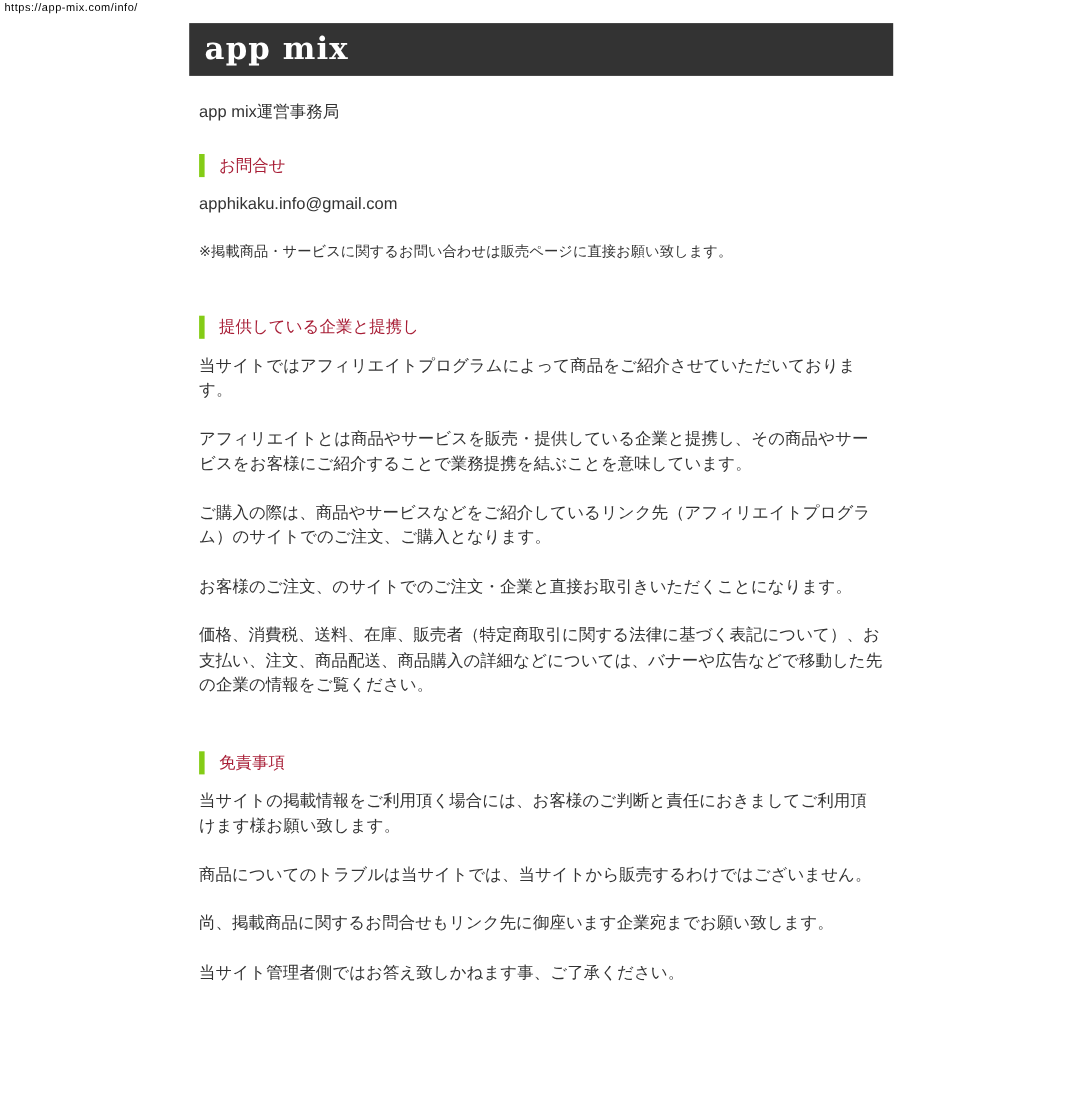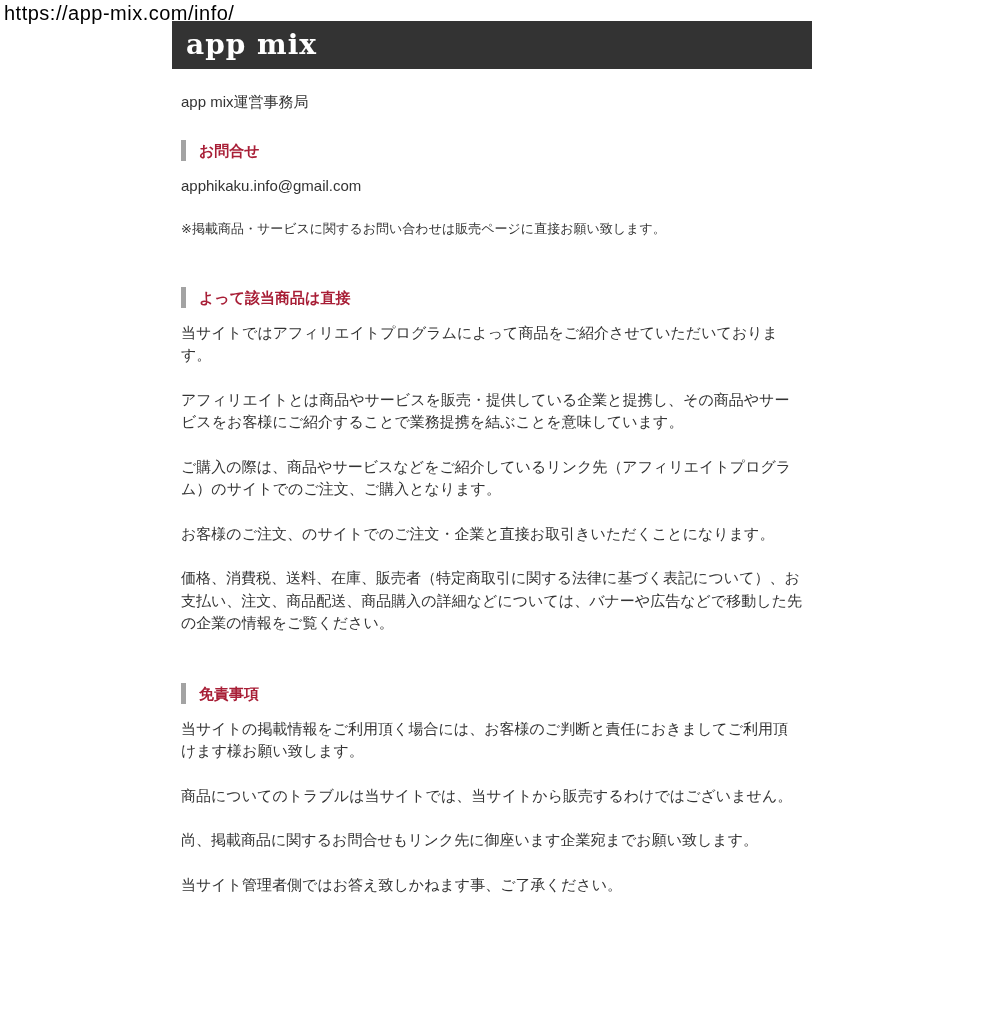--- a/index.html
+++ b/index.html
@@ -10,21 +10,21 @@
     background: #ffffff;
     font-family: "Liberation Sans", "DejaVu Sans", sans-serif;
     color: #333333;
   }
   body { width: 983px; min-height: 1013px; position: relative; }
 
   .url-text {
     position: absolute;
     top: 2px;
     left: 4px;
-    font-size: 20px;
+    font-size: 10px;
     color: #000000;
     letter-spacing: 0.5px;
   }
 
   .page {
     width: 640px;
     margin: 21px 0 0 172px;
     padding-bottom: 4px;
   }
 
@@ -46,23 +46,23 @@
 
   .content {
     padding: 0 9px;
     font-size: 15px;
     line-height: 1.5;
   }
   .content p { margin: 22px 0; }
 
   .section-heading {
     font-size: 15px;
-    font-weight: bold;
+    font-weight: normal;
     color: #a81e36;
-    border-left: 5px solid #a3a3a3;
+    border-left: 5px solid #84cc16;
     padding-left: 13px;
     line-height: 21px;
     margin: 48px 0 14px 0;
   }
   .section-heading.first { margin-top: 26px; }
   .content h2 + p { margin-top: 12px; }
 
   .note { font-size: 13px; }
 </style>
 </head>
@@ -80,21 +80,21 @@
 
     <p class="operator">app mix運営事務局</p>
 
     <h2 class="section-heading first">お問合せ</h2>
 
     <p class="email">apphikaku.info@gmail.com</p>
 
 
     <p class="note">※掲載商品・サービスに関するお問い合わせは販売ページに直接お願い致します。</p>
 
-    <h2 class="section-heading">よって該当商品は直接</h2>
+    <h2 class="section-heading">提供している企業と提携し</h2>
 
     <p>当サイトではアフィリエイトプログラムによって商品をご紹介させていただいております。</p>
     <p>アフィリエイトとは商品やサービスを販売・提供している企業と提携し、その商品やサービスをお客様にご紹介することで業務提携を結ぶことを意味しています。</p>
     <p>ご購入の際は、商品やサービスなどをご紹介しているリンク先（アフィリエイトプログラム）のサイトでのご注文、ご購入となります。</p>
     <p>お客様のご注文、のサイトでのご注文・企業と直接お取引きいただくことになります。</p>
     <p>価格、消費税、送料、在庫、販売者（特定商取引に関する法律に基づく表記について）、お支払い、注文、商品配送、商品購入の詳細などについては、バナーや広告などで移動した先の企業の情報をご覧ください。</p>
 
     <h2 class="section-heading">免責事項</h2>
 
     <p>当サイトの掲載情報をご利用頂く場合には、お客様のご判断と責任におきましてご利用頂けます様お願い致します。</p>

